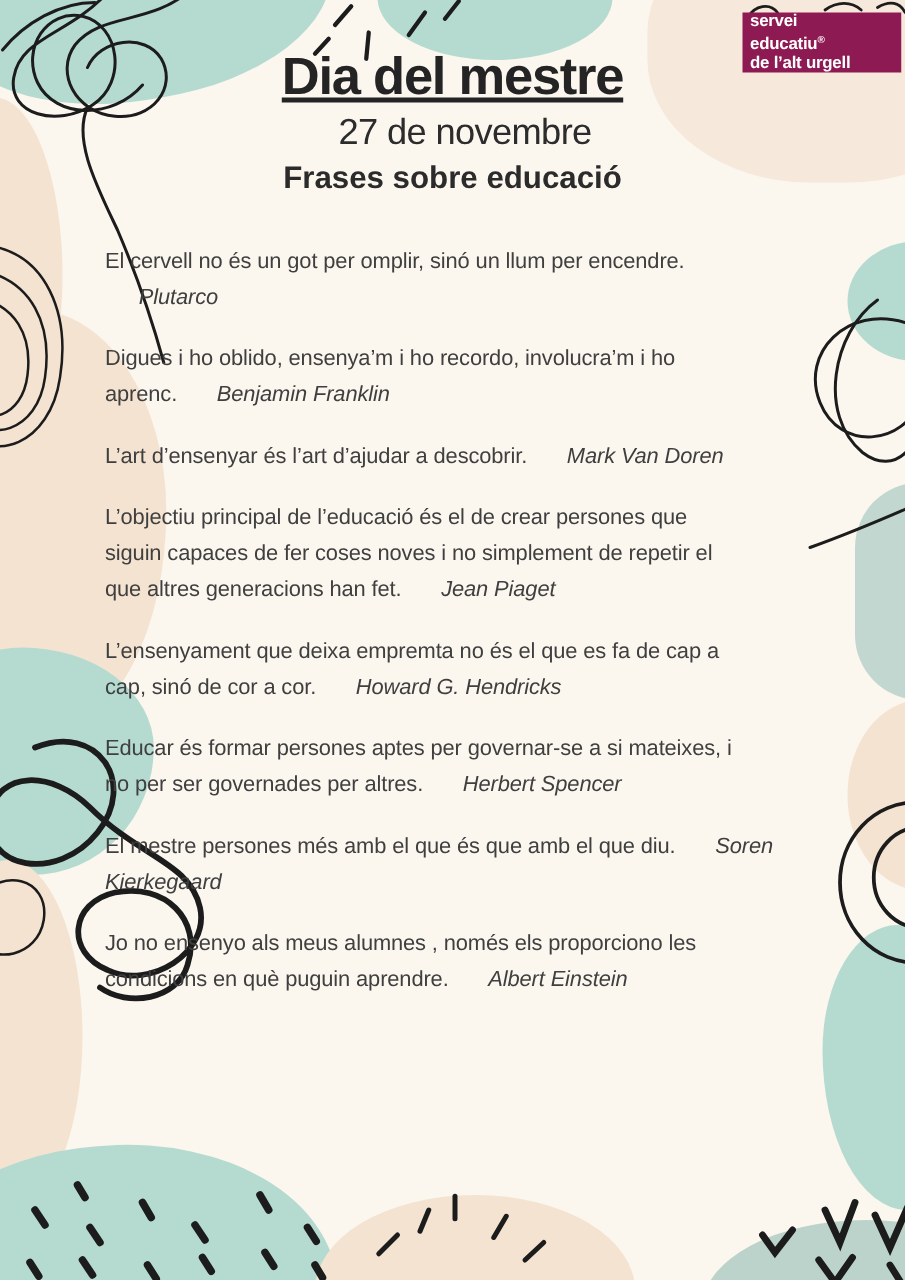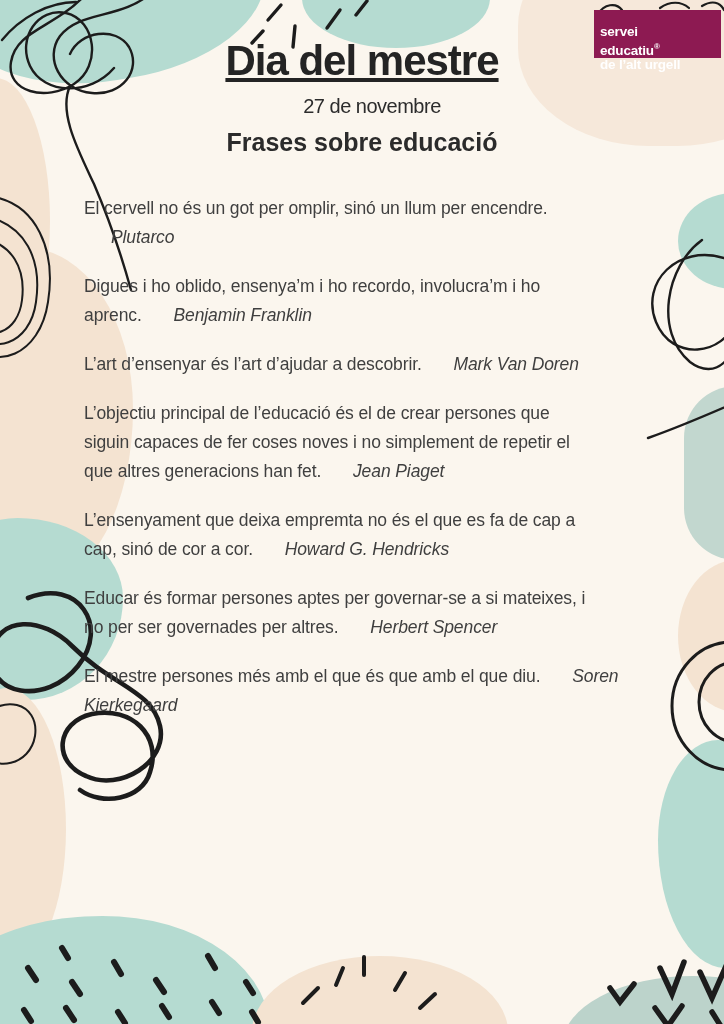--- a/index.html
+++ b/index.html
@@ -28,27 +28,27 @@
   .b-bottom-left{left:-78px;top:916px;width:348px;height:232px;border-radius:48% 52% 50% 50%/46% 54% 48% 52%;transform:rotate(-4deg);}
   .b-bottom-center{left:252px;top:956px;width:256px;height:152px;border-radius:50%;}
   .b-bottom-right{left:562px;top:976px;width:262px;height:140px;border-radius:50%;}
 
   
   .doodles{position:absolute;left:0;top:0;z-index:1;pointer-events:none;}
 
   
   .logo{position:absolute;z-index:3;left:594px;top:10px;width:127px;height:48px;
         background:#8D1A52;color:#fff;font-weight:bold;font-size:13.5px;line-height:14.6px;
-        padding:15px 0 0 6px;box-sizing:border-box;letter-spacing:-0.2px;}
+        padding:0 0 0 6px;box-sizing:border-box;letter-spacing:-0.2px;}
   .logo sup{font-size:8px;vertical-align:super;}
 
   
   .header{position:absolute;z-index:2;left:0;right:0;top:36px;text-align:center;}
   .title{font-size:42px;line-height:50px;font-weight:bold;color:#242424;letter-spacing:-1px;text-decoration:underline;}
-  .subtitle{font-size:20px;line-height:40px;font-weight:normal;color:#2c2c2c;letter-spacing:-0.5px;margin-left:20px;}
+  .subtitle{font-size:29px;line-height:40px;font-weight:normal;color:#2c2c2c;letter-spacing:-0.5px;margin-left:20px;}
   .heading{font-size:25px;line-height:32px;font-weight:bold;color:#2b2b2b;}
 
   
   .quotes{position:absolute;z-index:2;left:84px;top:194px;width:628px;}
   .quote{margin:0 0 20px 0;font-size:17.5px;line-height:29px;color:#3f3f3f;
          white-space:pre-wrap;letter-spacing:-0.1px;}
   .quote em{white-space:pre-wrap;margin-left:27px;}
 </style>
 </head>
 <body>
@@ -170,13 +170,15 @@
   <p class="quote"><span>L’art d’ensenyar és l’art d’ajudar a descobrir. </span><em>Mark Van Doren</em></p>
   <p class="quote"><span>L’objectiu principal de l’educació és el de crear persones que
 siguin capaces de fer coses noves i no simplement de repetir el
 que altres generacions han fet. </span><em>Jean Piaget</em></p>
   <p class="quote"><span>L’ensenyament que deixa empremta no és el que es fa de cap a
 cap, sinó de cor a cor. </span><em>Howard G. Hendricks</em></p>
   <p class="quote"><span>Educar és formar persones aptes per governar-se a si mateixes, i
 no per ser governades per altres. </span><em>Herbert Spencer</em></p>
   <p class="quote"><span>El mestre persones més amb el que és que amb el que diu. </span><em>Soren
 Kierkegaard</em></p>
+  <p class="quote"><span>Jo no ensenyo als meus alumnes , només els proporciono les
+condicions en què puguin aprendre. </span><em>Albert Einstein</em></p>
 </main>
 
 </body></html>

